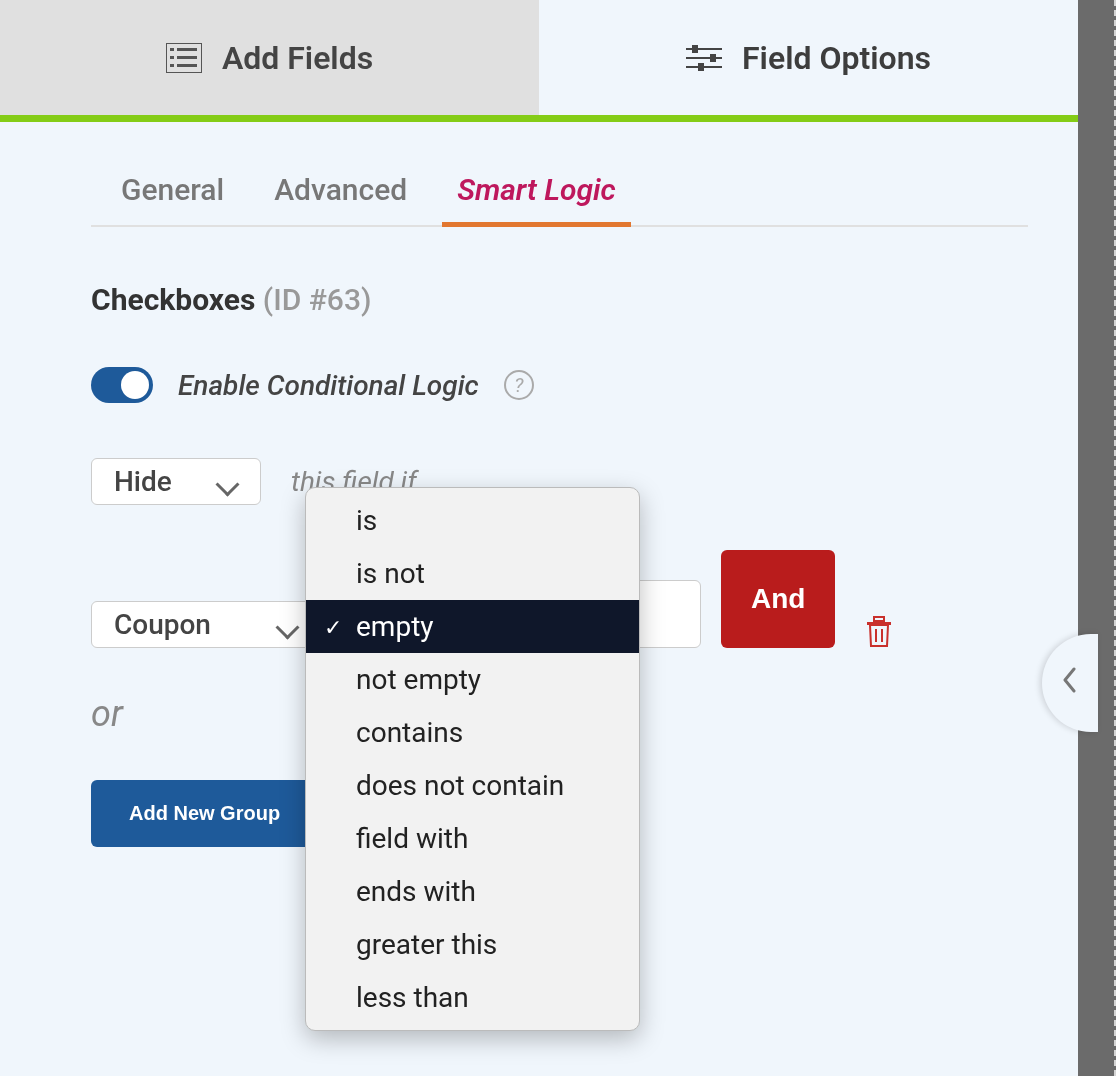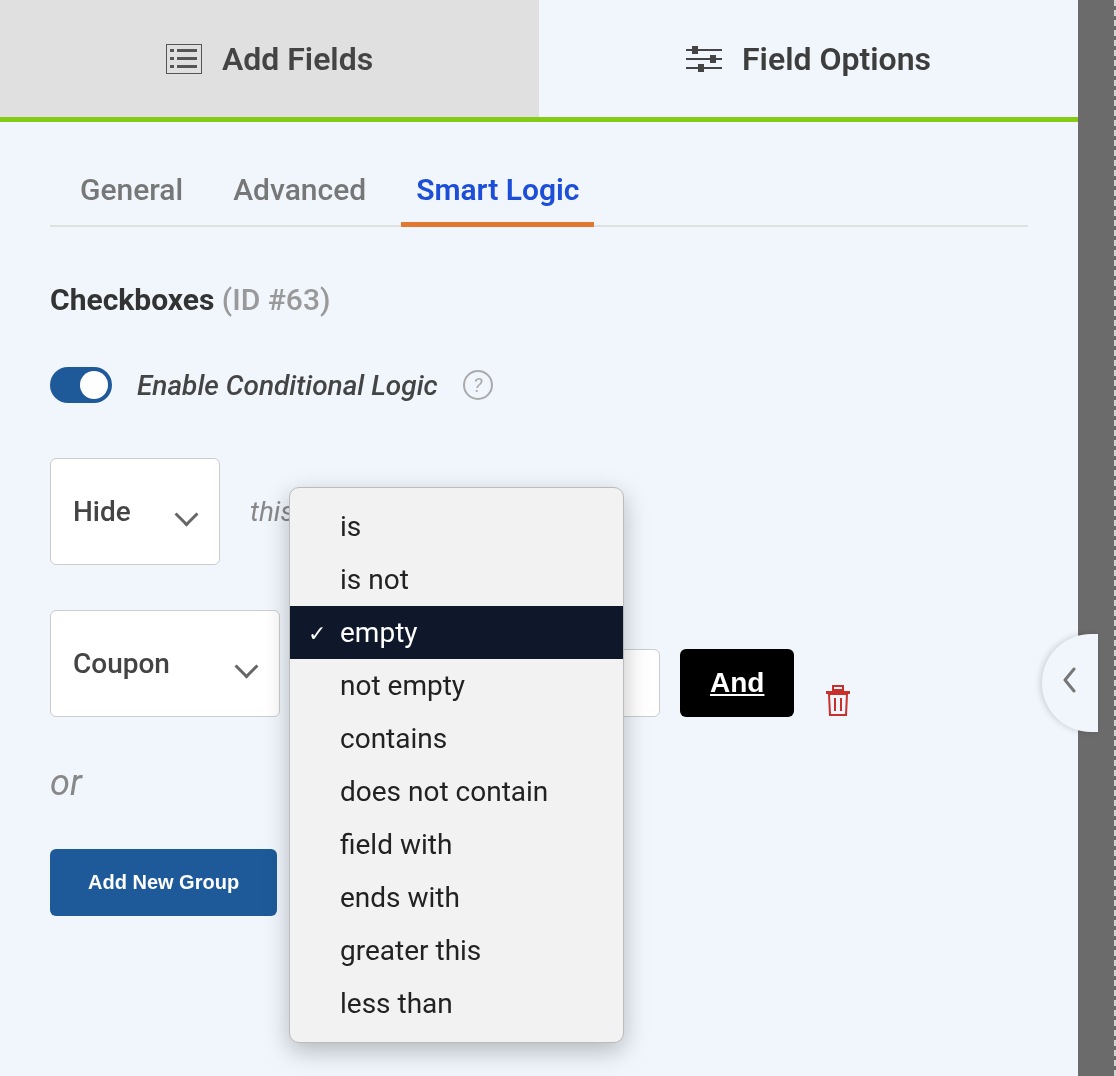--- a/index.html
+++ b/index.html
@@ -16,21 +16,21 @@
       height: 100%;
     }
     .main-panel {
       flex: 1;
       background: #f0f6fc;
       position: relative;
     }
     .top-tabs {
       display: flex;
       height: 122px;
-      border-bottom: 5px solid #84cc16;
+      border-bottom: 7px solid #84cc16;
     }
     .top-tab {
       flex: 1;
       display: flex;
       align-items: center;
       justify-content: center;
       gap: 20px;
       font-size: 32px;
       font-weight: 600;
       color: #3d3d3d;
@@ -38,39 +38,41 @@
     }
     .top-tab.inactive {
       background: #e0e0e0;
       color: #444;
     }
     .top-tab.active {
       background: #f0f6fc;
     }
     .content {
       padding: 50px 50px 0 50px;
+      margin-left: 41px;
     }
     .sub-tabs {
       display: flex;
       gap: 50px;
       border-bottom: 2px solid #e0e0e0;
       margin-bottom: 55px;
       padding-left: 30px;
     }
     .sub-tab {
       font-size: 30px;
       font-weight: 500;
       color: #777;
       padding-bottom: 18px;
       cursor: pointer;
       position: relative;
     }
     .sub-tab.active {
-      color: #1d4ed8;
+      color: #be185d;
       font-weight: 600;
+      font-style: italic;
     }
     .sub-tab.active::after {
       content: "";
       position: absolute;
       left: -15px;
       right: -15px;
       bottom: -2px;
       height: 5px;
       background: #e27730;
     }
@@ -129,21 +131,21 @@
     .action-row {
       display: flex;
       align-items: center;
       gap: 30px;
       margin-bottom: 45px;
     }
     .select-box {
       background: #fff;
       border: 1px solid #ccc;
       border-radius: 6px;
-      padding: 36px 22px;
+      padding: 6px 22px;
       display: flex;
       align-items: center;
       gap: 30px;
       font-size: 28px;
       font-weight: 500;
       color: #444;
       cursor: pointer;
       min-width: 170px;
       justify-content: space-between;
     }
@@ -181,29 +183,28 @@
       min-width: 230px;
     }
     .text-input {
       background: #fff;
       border: 1px solid #ccc;
       border-radius: 6px;
       height: 68px;
       width: 150px;
     }
     .and-btn {
-      background: #000000;
+      background: #b91c1c;
       color: #fff;
       font-size: 28px;
       font-weight: 600;
-      padding: 18px 30px;
+      padding: 33px 30px;
       border: none;
       border-radius: 6px;
       cursor: pointer;
-      text-decoration: underline;
     }
     .trash-icon {
       color: #c9302c;
       cursor: pointer;
       margin-left: 10px;
     }
     .or-label {
       font-size: 36px;
       font-style: italic;
       color: #888;
@@ -214,29 +215,29 @@
       color: #fff;
       font-size: 20px;
       font-weight: 600;
       padding: 22px 38px;
       border: none;
       border-radius: 6px;
       cursor: pointer;
     }
     .dropdown-popup {
       position: absolute;
-      left: 289px;
+      left: 305px;
       top: 487px;
       width: 335px;
       background: #f2f2f2;
       border: 1px solid #bbb;
       border-radius: 10px;
       box-shadow: 0 8px 24px rgba(0,0,0,0.25);
       overflow: hidden;
-      padding: 12px 0;
+      padding: 6px 0;
       z-index: 100;
     }
     .dropdown-item {
       padding: 10px 20px 10px 50px;
       font-size: 28px;
       color: #222;
       cursor: pointer;
       position: relative;
     }
     .dropdown-item.selected {

